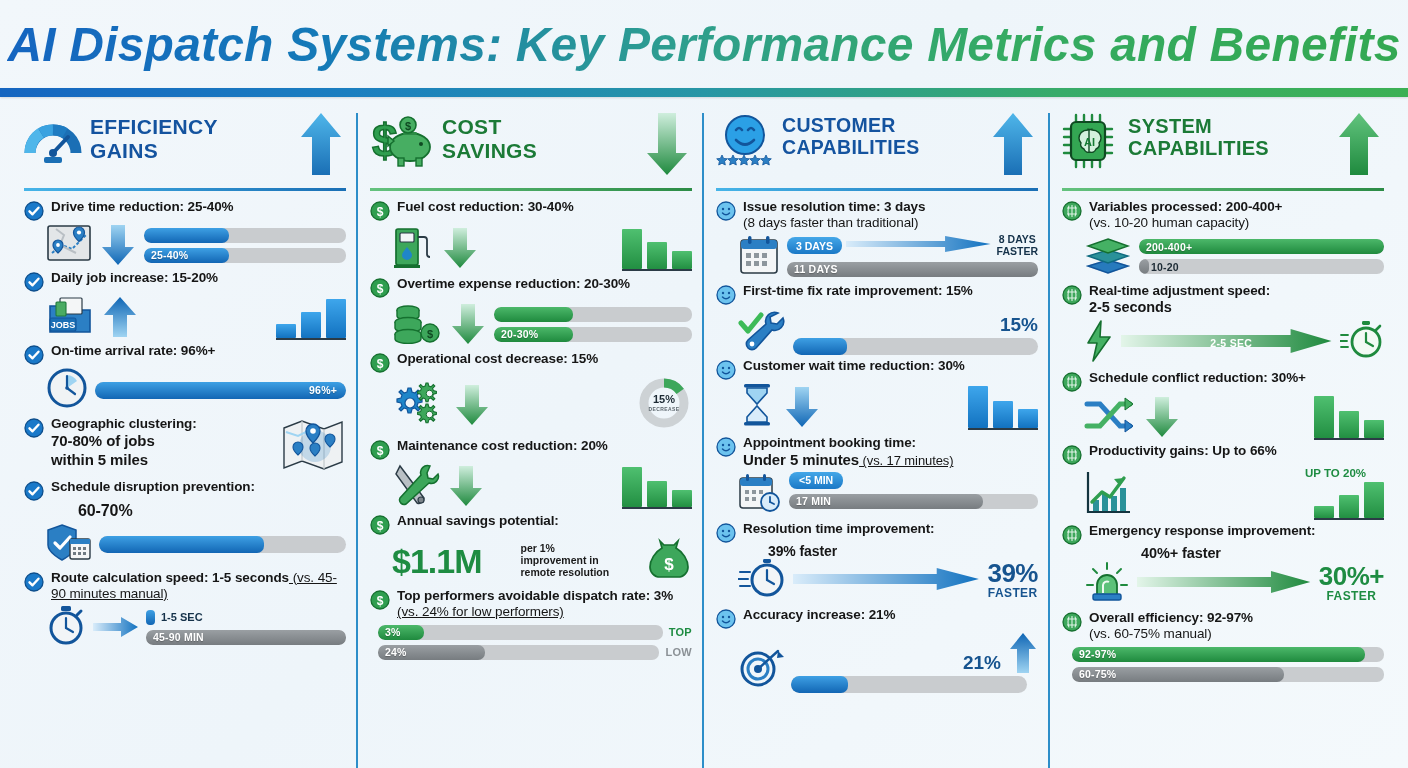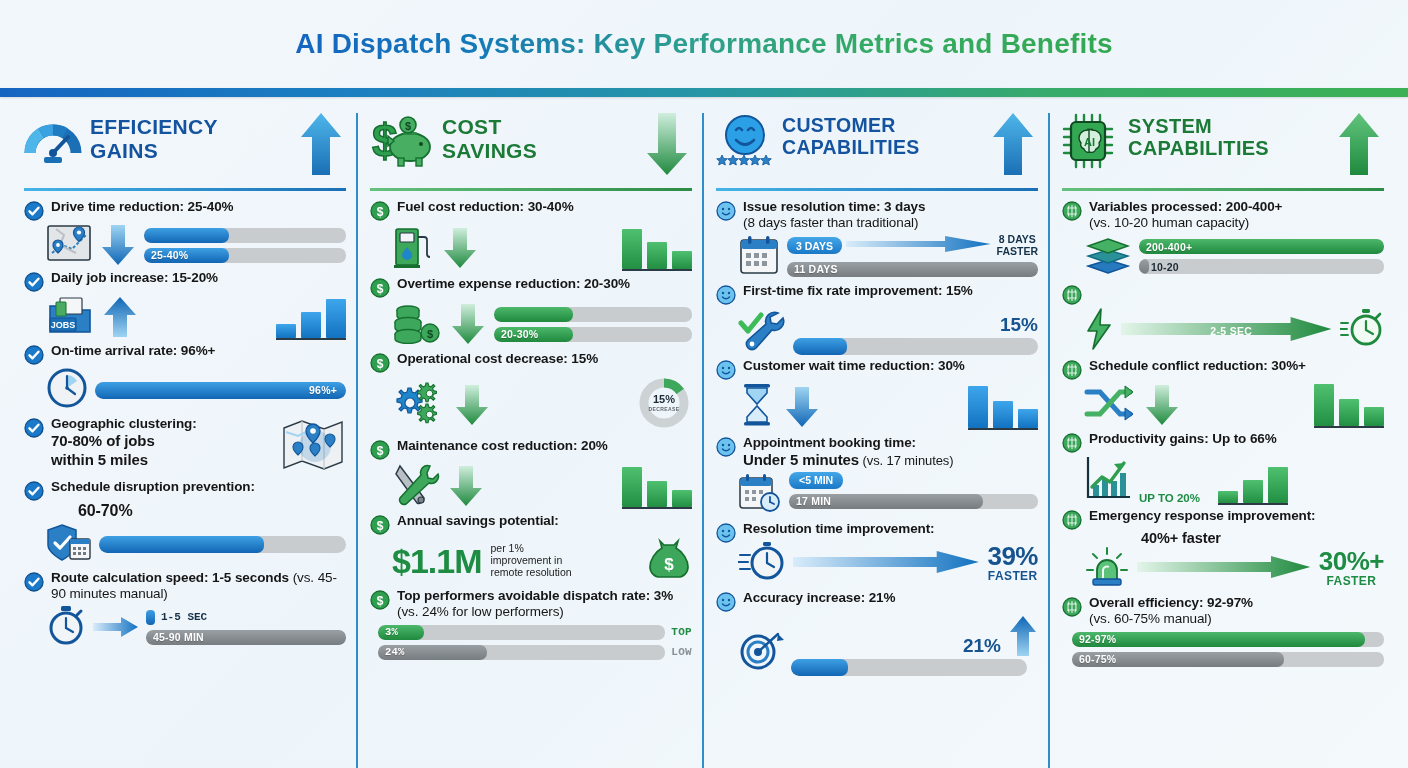--- a/index.html
+++ b/index.html
@@ -7,23 +7,23 @@
   body{
     font-family:"Liberation Sans", sans-serif;
     background:linear-gradient(135deg,#f2f7fb 0%,#eef5fa 45%,#f4f9fc 100%);
     overflow:hidden; position:relative;
   }
   #stage{ position:relative; width:1408px; height:768px; }
 
   
   .title-wrap{ height:88px; display:flex; align-items:center; justify-content:center; }
   .title{
-    font-size:28px; font-weight:bold; letter-spacing:.2px; white-space:nowrap;
+    font-size:48px; font-weight:bold; letter-spacing:.2px; white-space:nowrap;
     background:linear-gradient(90deg,#1565c0 0%,#1479b8 22%,#2e9e8f 48%,#35ab62 72%,#33a852 100%);
-    -webkit-background-clip:text; background-clip:text; color:transparent;
+    -webkit-background-clip:text; background-clip:text; color:transparent;font-style:italic;
     -webkit-text-fill-color:transparent;
   }
   .title-rule{
     height:9px; width:100%;
     background:linear-gradient(90deg,#1565c0 0%,#1b7fc0 25%,#2796a5 50%,#38ab6a 75%,#3cb054 100%);
     box-shadow:0 1px 2px rgba(0,0,0,.12);
   }
 
   
   .cols{ display:flex; height:706px; padding:10px 12px 0 12px; }
@@ -44,21 +44,21 @@
   .chead .bigarrow{ position:absolute; right:2px; top:0; width:46px; height:66px; }
   .hrule{ height:3px; margin:1px 0 8px 0; position:relative; }
   .blue .hrule{ background:linear-gradient(90deg,#46b4e8,#1a6fb5); }
   .green .hrule{ background:linear-gradient(90deg,#64c27e,#2c8c46); }
 
   
   .item{ margin-bottom:3px; }
   .line{ display:flex; align-items:flex-start; gap:7px; }
   .bullet{ width:20px; height:20px; flex:0 0 20px; margin-top:2px; }
   .txt{ font-size:13.5px; font-weight:bold; color:#161616; line-height:1.22; letter-spacing:-.1px; }
-  .txt .nb{ font-weight:normal; }
+  .txt .nb{ font-weight:normal;text-decoration:underline; }
   .viz{ display:flex; align-items:center; gap:7px; margin:2px 0 2px 22px; }
 
   
   .barstack{ flex:1 1 auto; display:flex; flex-direction:column; gap:5px; min-width:0; }
   .bar{ position:relative; height:15px; border-radius:7px; background:#c9cccf; overflow:hidden; }
   .bar.tall{ height:17px; border-radius:9px; }
   .bar .fill{ position:absolute; left:0; top:0; bottom:0; border-radius:7px; }
   .bar .lbl{
     position:absolute; left:7px; top:0; bottom:0; display:flex; align-items:center;
     font-size:10.5px; font-weight:bold; color:#fff; letter-spacing:.2px; text-shadow:0 1px 1px rgba(0,0,0,.25);
@@ -73,30 +73,30 @@
   .minichart i{ display:block; width:20px; border-radius:1px; }
   .mb-blue{ background:linear-gradient(180deg,#3ea6ec,#1272c0); }
   .mb-green{ background:linear-gradient(180deg,#4fc070,#228f42); }
 
   
   .dn-arrow{ width:38px; height:44px; flex:0 0 38px; }
   .up-arrow{ width:38px; height:46px; flex:0 0 38px; }
   .flow{ flex:1 1 auto; height:26px; min-width:0; }
 
   .bignum{ font-size:34px; font-weight:bold; color:#1e8c42; line-height:.95; letter-spacing:-1px; }
-  .sidenote{ font-size:10.5px; font-weight:normal; color:#1a1a1a; line-height:1.14; }
+  .sidenote{ font-size:10.5px; font-weight:bold; color:#1a1a1a; line-height:1.14;margin-left:30px; }
   .statbig{ font-size:26px; font-weight:bold; color:#17548f; line-height:.95; letter-spacing:-.5px; }
   .statbig.g{ color:#1e8c42; }
   .statsub{ font-size:12px; font-weight:bold; color:#17548f; letter-spacing:.4px; }
   .statsub.g{ color:#1e8c42; }
   .pctlabel{ font-size:19px; font-weight:bold; color:#17548f; text-align:right; }
   .smalltag{ font-size:11px; font-weight:bold; letter-spacing:.3px; }
   .tag-top{ color:#1e8c42; }
   .tag-low{ color:#8b9196; }
-  .rowtag{ display:flex; align-items:center; gap:6px;font-family:Liberation Mono, monospace; }
+  .rowtag{ display:flex; align-items:center; gap:6px; }
 
   
   .foot-rule{ height:2px; margin:0 40px; background:linear-gradient(90deg,#1565c0,#2796a5,#3cb054); }
   .foot{ height:46px; display:flex; align-items:center; justify-content:center;
          font-size:12.5px; color:#1d2b3a; }
   .foot b{ font-weight:bold; }
   .ico{ flex:0 0 auto; }
 </style>
 </head>
 <body>
@@ -823,20 +823,21 @@
           <span class="bullet ico">
             <svg viewBox="0 0 20 20">
                 <circle cx="10" cy="10" r="9" fill="#6cc3ef" stroke="#12559b" stroke-width="1.3"></circle>
                 <circle cx="7" cy="8" r="1.2" fill="#12559b"></circle>
                 <circle cx="13" cy="8" r="1.2" fill="#12559b"></circle>
                 <path d="M6.5 12 q3.5 3.5 7 0" fill="none" stroke="#12559b" stroke-width="1.5" stroke-linecap="round"></path>
               </svg>
           </span>
           <div class="txt">Resolution time improvement:</div>
         </div>
+        <div class="txt" style="font-size:14px; margin-left:52px;">39% faster</div>
         <div class="viz" style="align-items:center; margin-top:-2px;">
           <span class="ico">
             <svg width="48" height="42" viewBox="0 0 48 42">
                 <line x1="2" y1="14" x2="12" y2="14" stroke="#12559b" stroke-width="2" stroke-linecap="round"></line>
                 <line x1="0" y1="21" x2="10" y2="21" stroke="#12559b" stroke-width="2" stroke-linecap="round"></line>
                 <line x1="2" y1="28" x2="12" y2="28" stroke="#12559b" stroke-width="2" stroke-linecap="round"></line>
                 <rect x="25" y="1" width="8" height="4" rx="1.4" fill="#12559b"></rect>
                 <circle cx="29" cy="22" r="15" fill="#f2f5f7" stroke="#12559b" stroke-width="3"></circle>
                 <line x1="29" y1="22" x2="29" y2="12" stroke="#12559b" stroke-width="2.2" stroke-linecap="round"></line>
                 <line x1="29" y1="22" x2="36" y2="26" stroke="#12559b" stroke-width="2.2" stroke-linecap="round"></line>
@@ -979,20 +980,24 @@
       </div>
 
       <div class="item">
         <div class="line">
           <span class="bullet ico">
             <svg viewBox="0 0 20 20">
                 <circle cx="10" cy="10" r="9" fill="#3da75b" stroke="#15702f" stroke-width="1.3"></circle>
                 <path d="M10 4 v12 M5 7 h10 M5 13 h10 M7 4.6 q-2 5.4 0 10.8 M13 4.6 q2 5.4 0 10.8" stroke="#dff3e6" stroke-width="1.1" fill="none"></path>
               </svg>
           </span>
+          <div>
+            <div class="txt">Real-time adjustment speed:</div>
+            <div class="txt" style="font-size:14.5px">2-5 seconds</div>
+          </div>
         </div>
         <div class="viz" style="align-items:center">
           <span class="ico">
             <svg width="30" height="44" viewBox="0 0 30 44">
                 <path d="M17 2 L4 24 h9 L9 42 L26 18 h-10 Z" fill="#45b164" stroke="#15702f" stroke-width="1.6" stroke-linejoin="round"></path>
               </svg>
           </span>
           <span style="flex:1 1 auto; min-width:0; position:relative;">
             <svg viewBox="0 0 140 26" width="100%" height="26" preserveAspectRatio="none">
                 <defs>
@@ -1069,21 +1074,21 @@
             <svg width="48" height="46" viewBox="0 0 48 46">
                 <path d="M4 2 V42 H46" fill="none" stroke="#13343f" stroke-width="2.2"></path>
                 <rect x="9" y="30" width="6" height="11" fill="#2a9199"></rect>
                 <rect x="18" y="24" width="6" height="17" fill="#2a9199"></rect>
                 <rect x="27" y="26" width="6" height="15" fill="#2a9199"></rect>
                 <rect x="36" y="18" width="6" height="23" fill="#2a9199"></rect>
                 <path d="M8 32 L18 22 L26 27 L40 8" fill="none" stroke="#2f9e4f" stroke-width="3.4" stroke-linecap="round" stroke-linejoin="round"></path>
                 <path d="M40 8 l-10 1 l6 7z" fill="#2f9e4f"></path>
               </svg>
           </span>
-          <div style="flex:1 1 auto; display:flex; flex-direction:row; align-items:flex-end;">
+          <div style="flex:1 1 auto; display:flex; flex-direction:column; align-items:flex-end;">
             <span style="font-size:11.5px; font-weight:bold; color:#1e8c42; margin-bottom:1px; margin-right:18px;">UP TO 20%</span>
             <div class="minichart" style="height:40px">
               <i class="mb-green" style="height:32%"></i>
                 <i class="mb-green" style="height:60%"></i>
                 <i class="mb-green" style="height:95%"></i>
             </div>
           </div>
         </div>
       </div>
 

